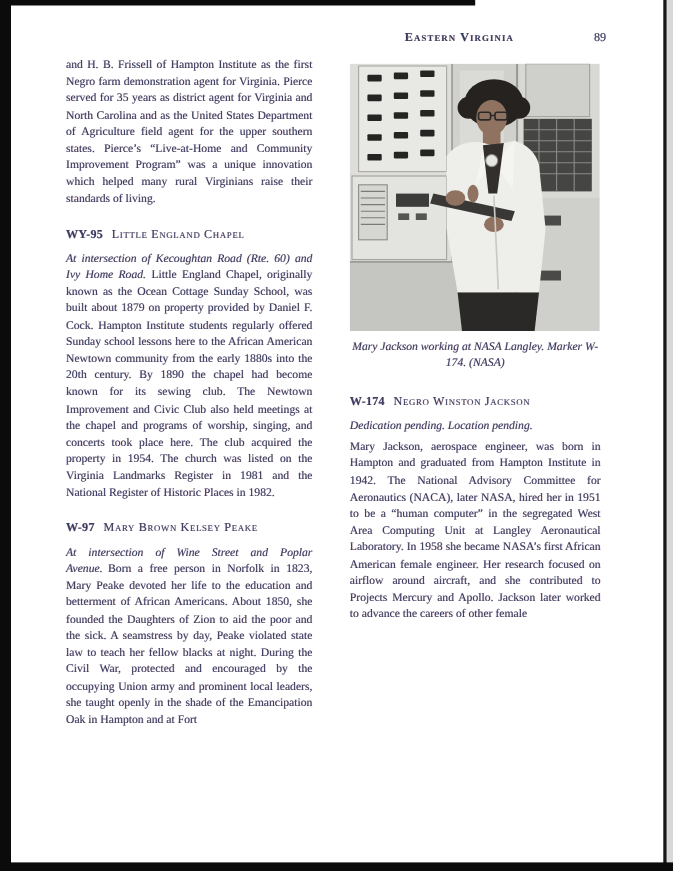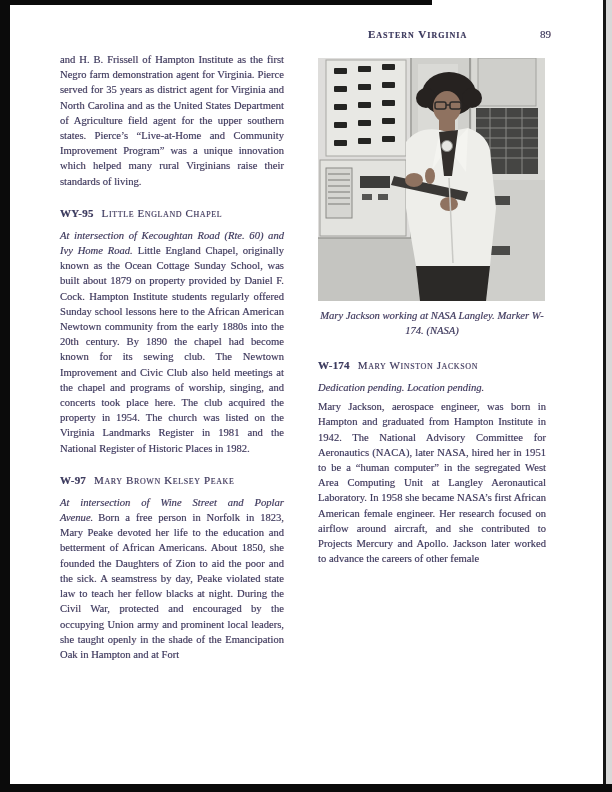--- a/index.html
+++ b/index.html
@@ -164,17 +164,17 @@
       <path d="M98,208 L172,208 L168,243 L102,243 Z" fill="#2b2927"></path>
 
       <line x1="131" y1="120" x2="135" y2="205" stroke="#c9c9c5" stroke-width="1.5"></line>
     </svg>
     <figcaption class="caption">Mary Jackson working at NASA Langley. Marker W-174. (NASA)</figcaption>
   </figure>
 
 
   <div class="entry">
     <div class="entry-head">
-      <span class="marker-id">W-174</span><span class="marker-title">Mary Winston Jackson</span>
+      <span class="marker-id">W-174</span><span class="marker-title">Negro Winston Jackson</span>
     </div>
     <p><em class="loc loc-line">Dedication pending. Location pending.</em><span>Mary Jackson, aerospace engineer, was born in Hampton and graduated from Hampton Institute in 1942. The National Advisory Committee for Aeronautics (NACA), later NASA, hired her in 1951 to be a “human computer” in the segregated West Area Computing Unit at Langley Aeronautical Laboratory. In 1958 she became NASA’s first African American female engineer. Her research focused on airflow around aircraft, and she contributed to Projects Mercury and Apollo. Jackson later worked to advance the careers of other female</span></p>
   </div>
 </div>
 
 </body></html>

